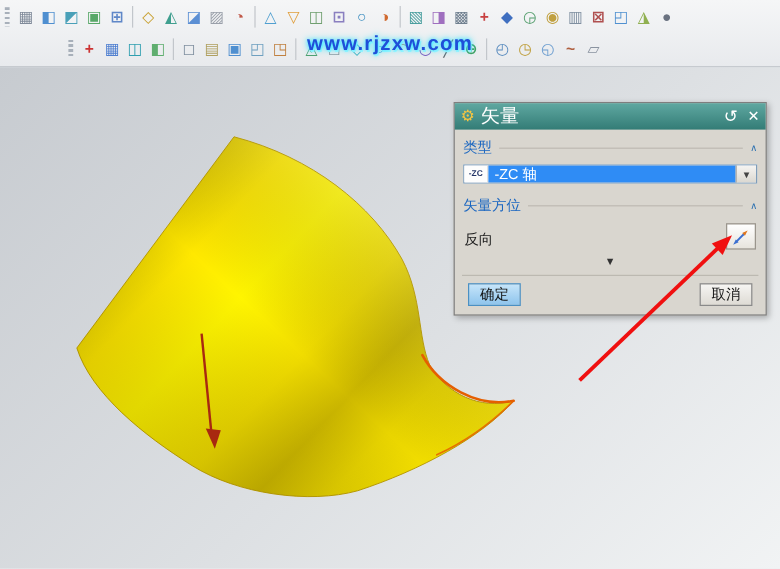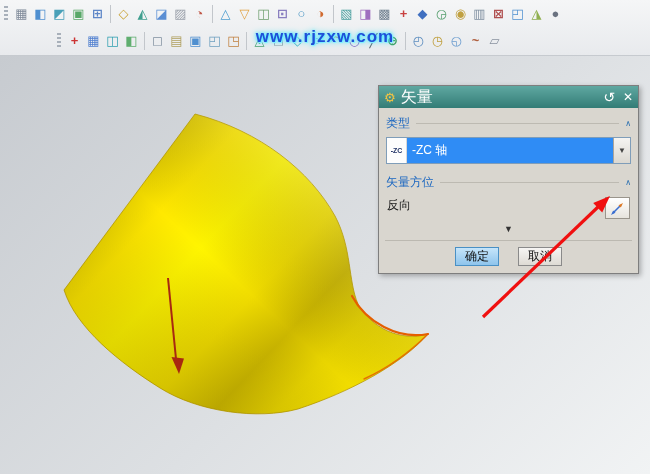--- a/index.html
+++ b/index.html
@@ -59,44 +59,44 @@
   .dlg-title { flex:1; font-size:16px; }
   .dlg-reset { color:#fff; font-size:14px; margin-right:8px; cursor:pointer; }
   .dlg-close { color:#fff; font-size:12px; font-weight:bold; cursor:pointer; }
 
   .dlg-body { padding:3px 6px 0; }
   .section-header { display:flex; align-items:center; padding:4px 1px 2px; }
   .section-label { color:#1a66c0; white-space:nowrap; }
   .section-line { flex:1; height:1px; background:#bdbab2; margin:0 6px; }
   .section-chevron { color:#2a6fb0; font-size:8px; cursor:pointer; }
 
-  .combo { display:flex; height:27px; margin:3px 1px 6px; border:1px solid #7f9db9; background:#fff; cursor:pointer; }
+  .combo { display:flex; height:16px; margin:3px 1px 6px; border:1px solid #7f9db9; background:#fff; cursor:pointer; }
   .combo-icon {
     width:20px; display:flex; align-items:center; justify-content:center;
     font-size:7px; font-weight:bold; color:#223366; background:#fdfdfd;
     border-right:1px solid #d8d8d8;
   }
   .combo-text { flex:1; background:#2f8cf5; color:#fff; display:flex; align-items:center; padding-left:5px; }
   .combo-btn {
     width:17px; background:linear-gradient(#f5f4f2,#dbd8d1); border-left:1px solid #a9a49c;
     display:flex; align-items:center; justify-content:center; font-size:8px; color:#444;
   }
 
-  .reverse-row { display:flex; align-items:flex-start; justify-content:space-between; margin:4px 2px 2px; }
+  .reverse-row { display:flex; align-items:flex-end; justify-content:space-between; margin:4px 2px 2px; }
   .reverse-label { color:#1d1d1d; }
   .reverse-btn {
     width:25px; height:22px; border:1px solid #9a958c;
     background:linear-gradient(#ffffff,#e7e4dd);
     display:flex; align-items:center; justify-content:center; cursor:pointer;
   }
 
   .expander { text-align:center; font-size:9px; color:#333; padding:3px 0 4px; cursor:pointer; }
 
   .btn-row {
-    display:flex; justify-content:center; gap:19px;
+    display:flex; justify-content:space-between; gap:19px;
     padding:6px 5px 7px; border-top:1px solid #bcb9b1; margin-top:2px;
   }
   .btn {
     min-width:44px; height:19px; padding:0 8px;
     display:flex; align-items:center; justify-content:center;
     border:1px solid #8a8a8a; background:linear-gradient(#f6f5f3,#dedbd4);
     cursor:pointer; font-size:12px; color:#111;
   }
   .btn.primary { background:linear-gradient(#c6e5fa,#8ec4ec); border-color:#4a90c4; }
 

